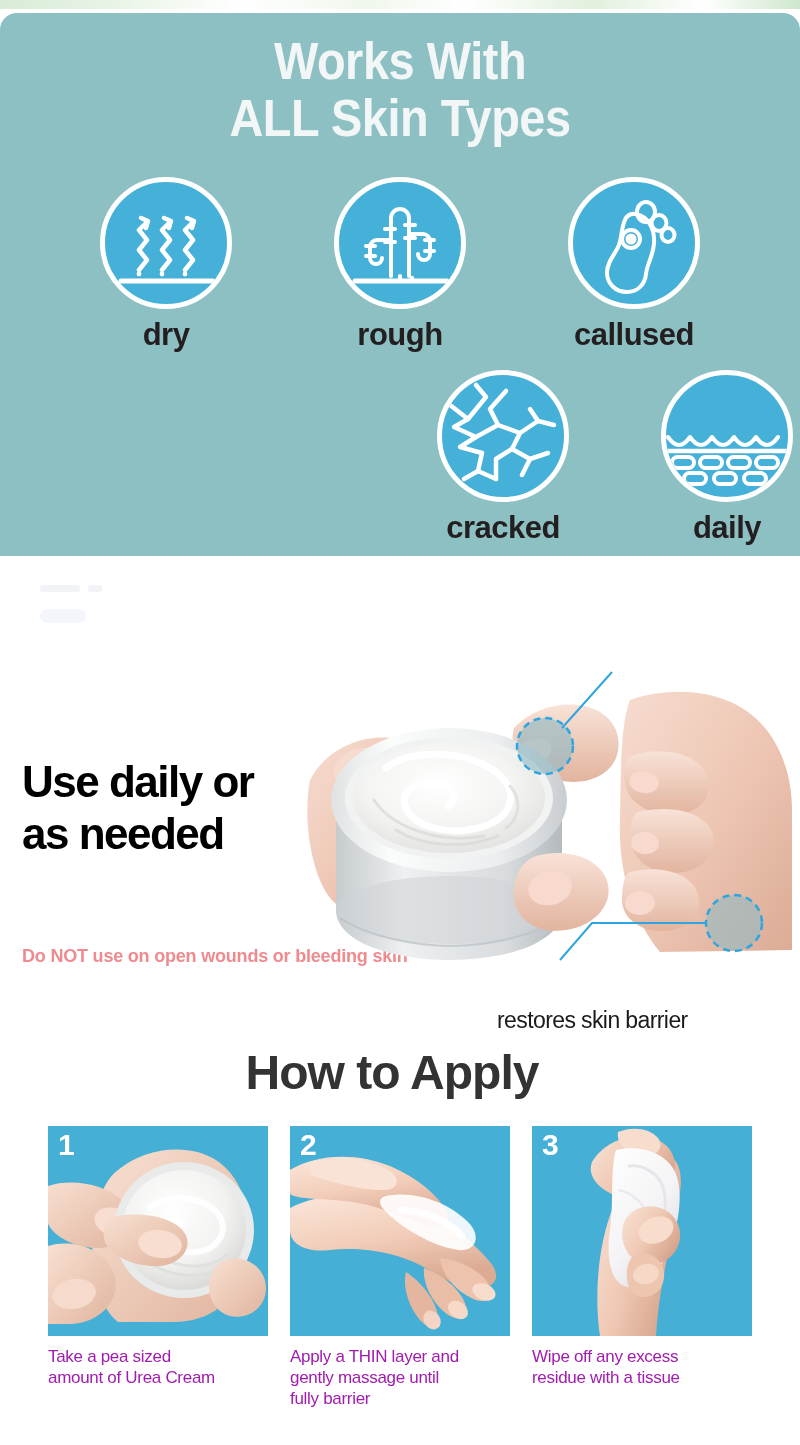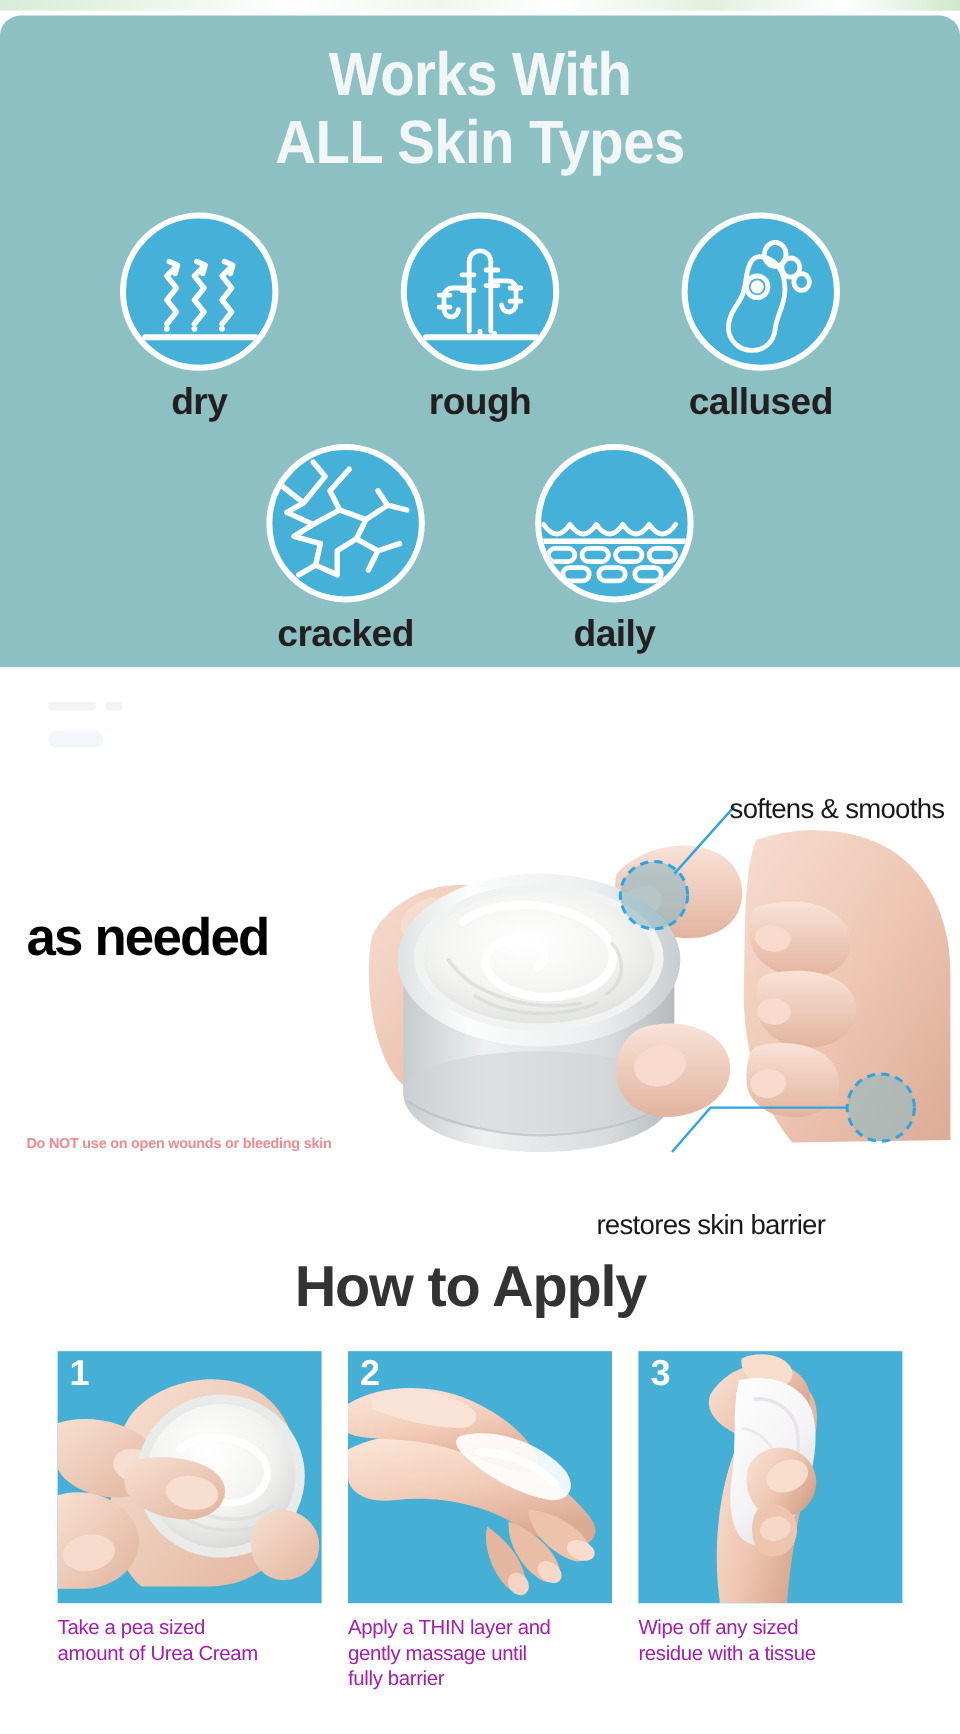--- a/index.html
+++ b/index.html
@@ -30,21 +30,21 @@
     text-align:center; color:#f2f6f6;
     font-size:51px; font-weight:bold; line-height:57px;
     letter-spacing:-0.5px;
     font-family:"Liberation Sans Narrow","Liberation Sans",sans-serif;
     transform:scaleX(0.92); transform-origin:center top;
   }
   .headline .l2 { display:block; }
 
   .icon-row { position:absolute; width:800px; display:flex; justify-content:center; }
   .icon-row.row1 { top:164px; gap:88px; }
-  .icon-row.row2 { top:357px; gap:78px; }
+  .icon-row.row2 { top:357px; gap:78px;justify-content:flex-end; }
 
   .icon-cell { width:146px; text-align:center; }
   .icon-circle {
     width:132px; height:132px; margin:0 auto; border-radius:50%;
     background:#45b0d8; border:5px solid #ffffff; position:relative;
     overflow:hidden;
   }
   .icon-circle svg { position:absolute; left:0; top:0; }
   .icon-label {
     margin-top:8px; font-size:31px; font-weight:bold; color:#231f20;
@@ -65,21 +65,21 @@
       background:#4a6fc0; border-radius:7px; }
 
   .use-daily {
     position:absolute; left:22px; top:756px;
     font-size:44px; font-weight:bold; color:#000000;
     line-height:52px; letter-spacing:-1.5px;
   }
   .use-daily span { display:block; }
   .warning {
     position:absolute; left:22px; top:946px;
-    font-size:12px; font-weight:bold; color:#ef8a8f; letter-spacing:-0.2px;
+    font-size:18px; font-weight:bold; color:#ef8a8f; letter-spacing:-0.2px;
   }
 
   
   .product-photo { position:absolute; left:300px; top:660px; width:500px; height:340px; }
 
   
   .callout-text {
     position:absolute; font-size:23px; color:#1a1a1a; letter-spacing:-0.6px;
     font-family:"Liberation Sans Narrow","Liberation Sans",sans-serif;
     white-space:nowrap;
@@ -235,20 +235,21 @@
 
   <div class="mid"></div>
 
   <div class="watermark">
     <div class="wm-a"></div>
       <div class="wm-b"></div>
       <div class="wm-c"></div>
   </div>
 
   <div class="use-daily">
+    <span>Use daily or</span>
     <span>as needed</span>
   </div>
 
   <div class="warning">Do NOT use on open wounds or bleeding skin</div>
 
   <div class="product-photo">
     <svg width="500" height="340" viewBox="0 0 500 340">
       <defs>
         <linearGradient id="skinA" x1="0" y1="0" x2="1" y2="1">
           <stop offset="0%" stop-color="#f6dcd0"></stop>
@@ -331,21 +332,20 @@
 
       <g>
         <circle cx="434" cy="263" r="28" fill="#93b9c2" opacity="0.62"></circle>
         <circle cx="434" cy="263" r="28" fill="none" stroke="#2fa5e0" stroke-width="2.5" stroke-dasharray="7 5"></circle>
       </g>
 
       <polyline points="406,263 292,263 260,300" fill="none" stroke="#2fa5e0" stroke-width="2"></polyline>
     </svg>
   </div>
 
-  <div class="callout-text callout-softens">softens &amp; smooths</div>
   <div class="callout-text callout-restores">restores skin barrier</div>
 
   <div class="how-title">How to Apply</div>
 
   <div class="steps">
 
     <div class="step">
       <div class="step-img">
         <div class="step-num">1</div>
         <svg width="220" height="210" viewBox="0 0 220 210">
@@ -469,20 +469,20 @@
 
           <path d="M108 82 C128 76 146 88 148 106 C150 126 132 142 112 138
                    C94 134 86 112 92 96 C96 88 102 84 108 82 Z" fill="url(#s3sk)"></path>
           <ellipse cx="124" cy="104" rx="18" ry="13" fill="#f8dccc" transform="rotate(-22 124 104)"></ellipse>
           <path d="M104 128 C120 124 134 136 132 152 C130 168 114 176 102 168
                    C92 160 92 134 104 128 Z" fill="#eec5af"></path>
           <ellipse cx="114" cy="148" rx="13" ry="10" fill="#f6d8c7" transform="rotate(-14 114 148)"></ellipse>
         </svg>
       </div>
       <div class="step-caption">
-        <span>Wipe off any sized</span><br>
+        <span>Wipe off any excess</span><br>
         <span>residue with a tissue</span>
       </div>
     </div>
 
   </div>
 
 </div>
 
 </body></html>

